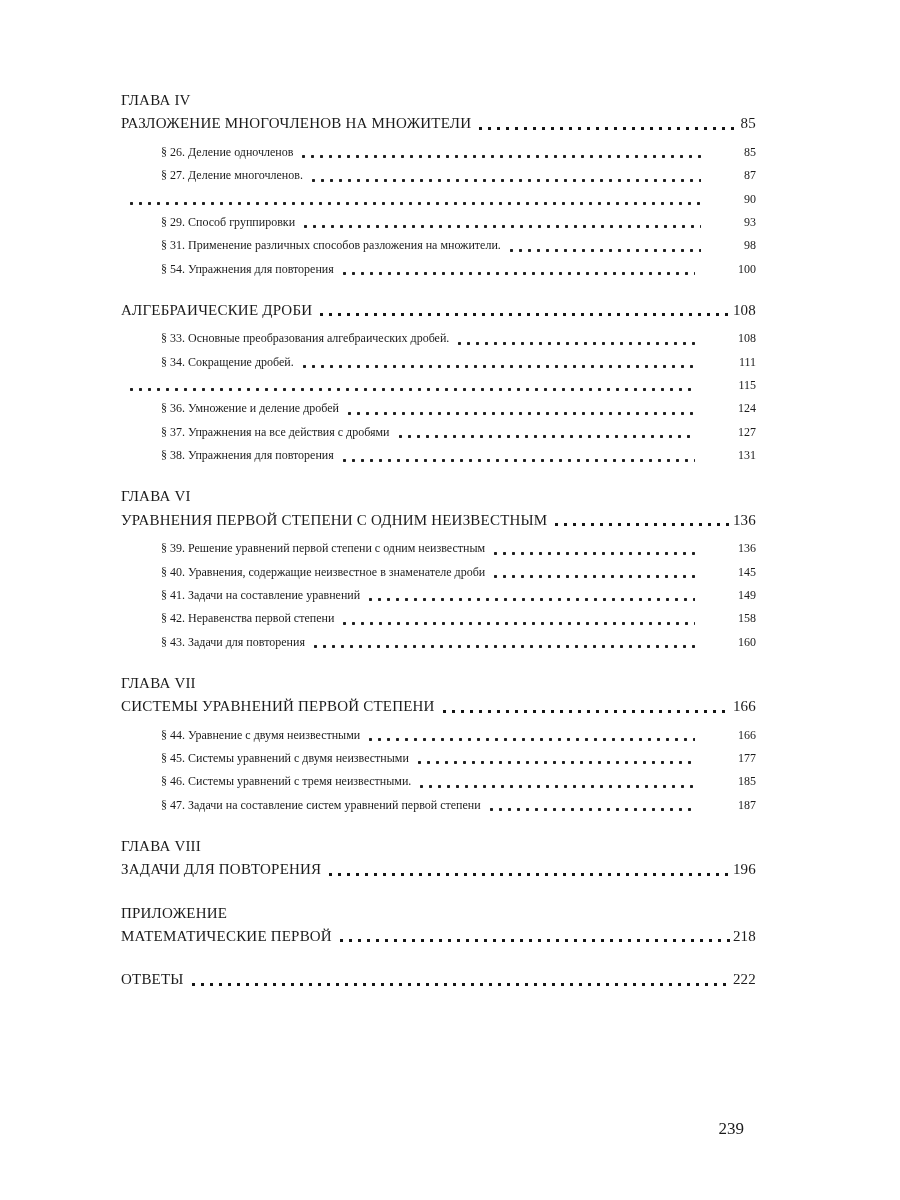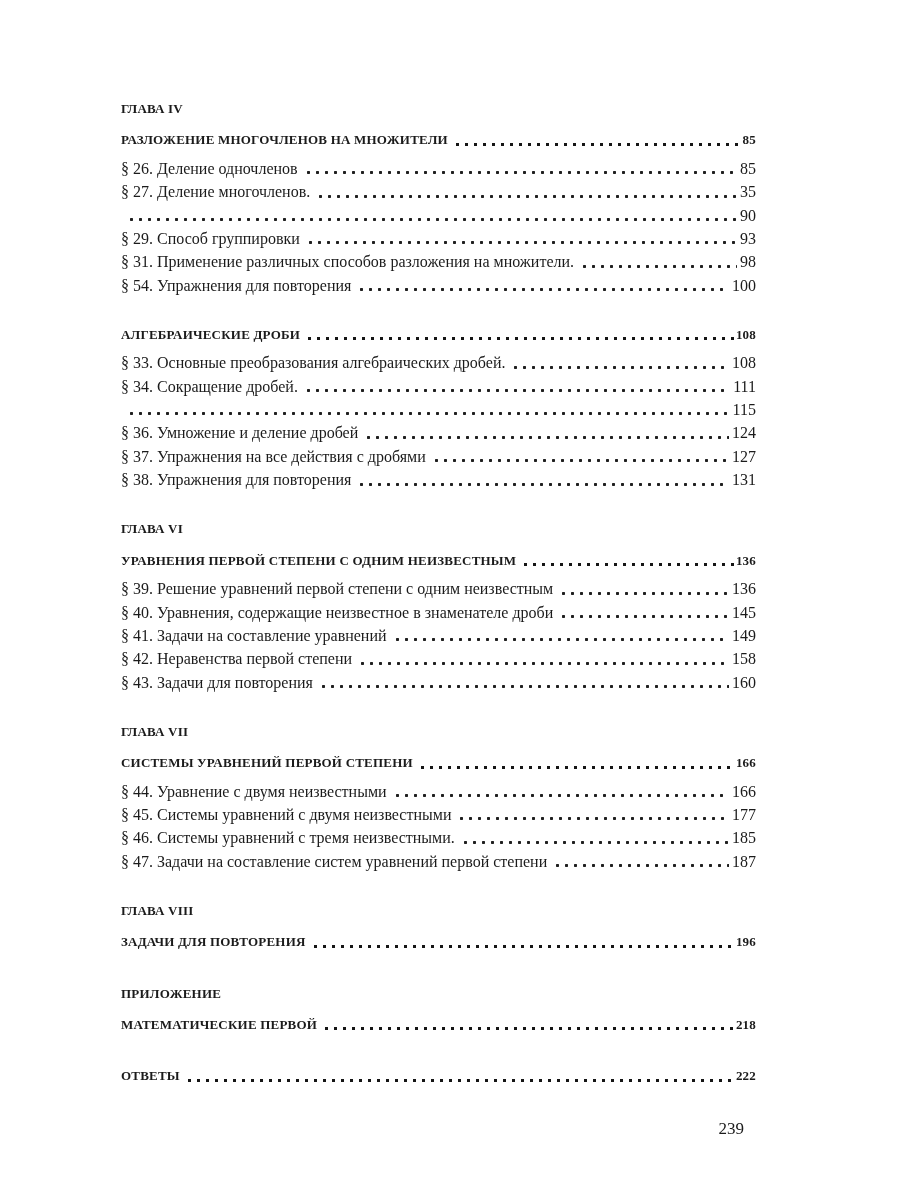--- a/index.html
+++ b/index.html
@@ -21,28 +21,28 @@
   }
   .row {
     display: flex;
     align-items: baseline;
     line-height: 23.4px;
     white-space: nowrap;
   }
   .chapter-label,
   .title-row .t,
   .title-row .pg {
-    font-weight: bold;
-    font-size: 13px;
+    font-weight: normal;
+    font-size: 15px;
     letter-spacing: 0.2px;
-    margin-top: 8px;
   }
   .item-row .t,
   .item-row .pg {
-    font-size: 16px;
+    font-size: 12px;
+    margin-left: 40px;
   }
   .pg { white-space: nowrap; }
   .dots {
     flex: 1;
     min-width: 14px;
     align-self: stretch;
     margin: 0 3px 0 6px;
     background-image: radial-gradient(circle, #1f1f1f 1.35px, rgba(0,0,0,0) 1.8px);
     background-size: 9px 5px;
     background-repeat: repeat-x;
@@ -80,21 +80,21 @@
     </div>
     <div class="items">
       <div class="row item-row">
         <span class="t">§ 26. Деление одночленов</span>
         <span class="dots"></span>
         <span class="pg">85</span>
       </div>
       <div class="row item-row">
         <span class="t">§ 27. Деление многочленов.</span>
         <span class="dots"></span>
-        <span class="pg">35</span>
+        <span class="pg">87</span>
       </div>
       <div class="row item-row">
         <span class="dots"></span>
         <span class="pg">90</span>
       </div>
       <div class="row item-row">
         <span class="t">§ 29. Способ группировки</span>
         <span class="dots"></span>
         <span class="pg">93</span>
       </div>

